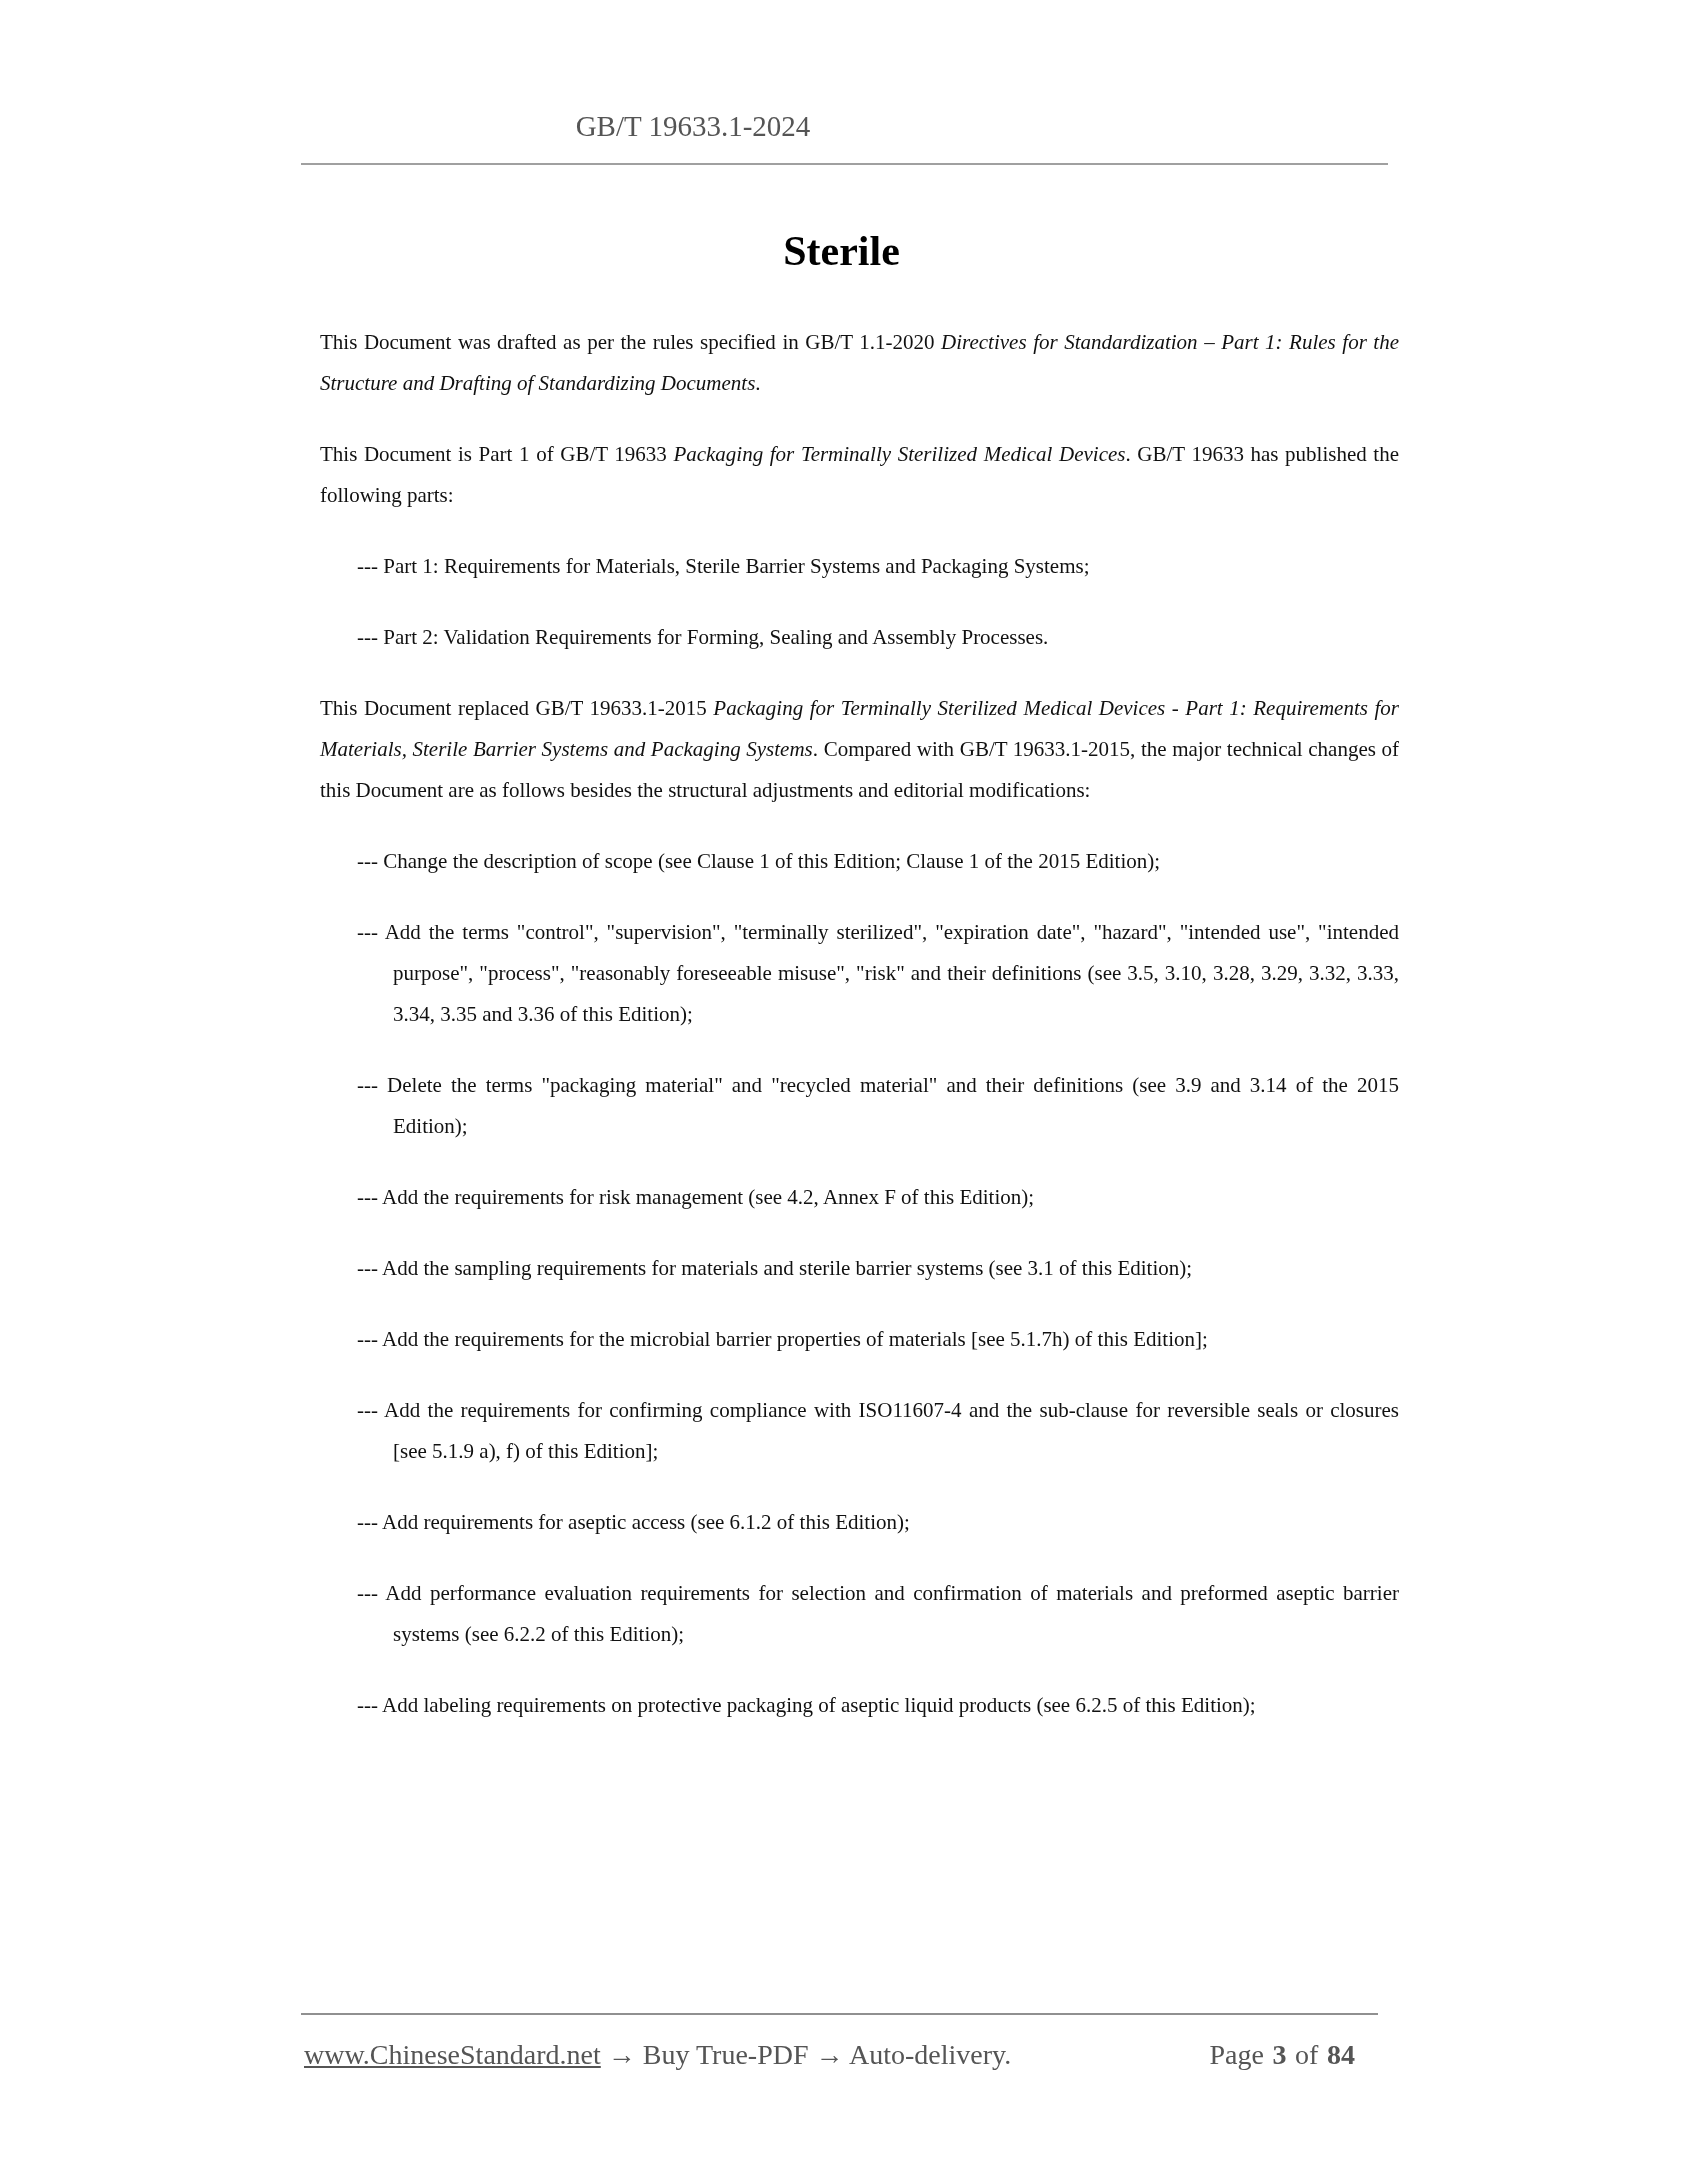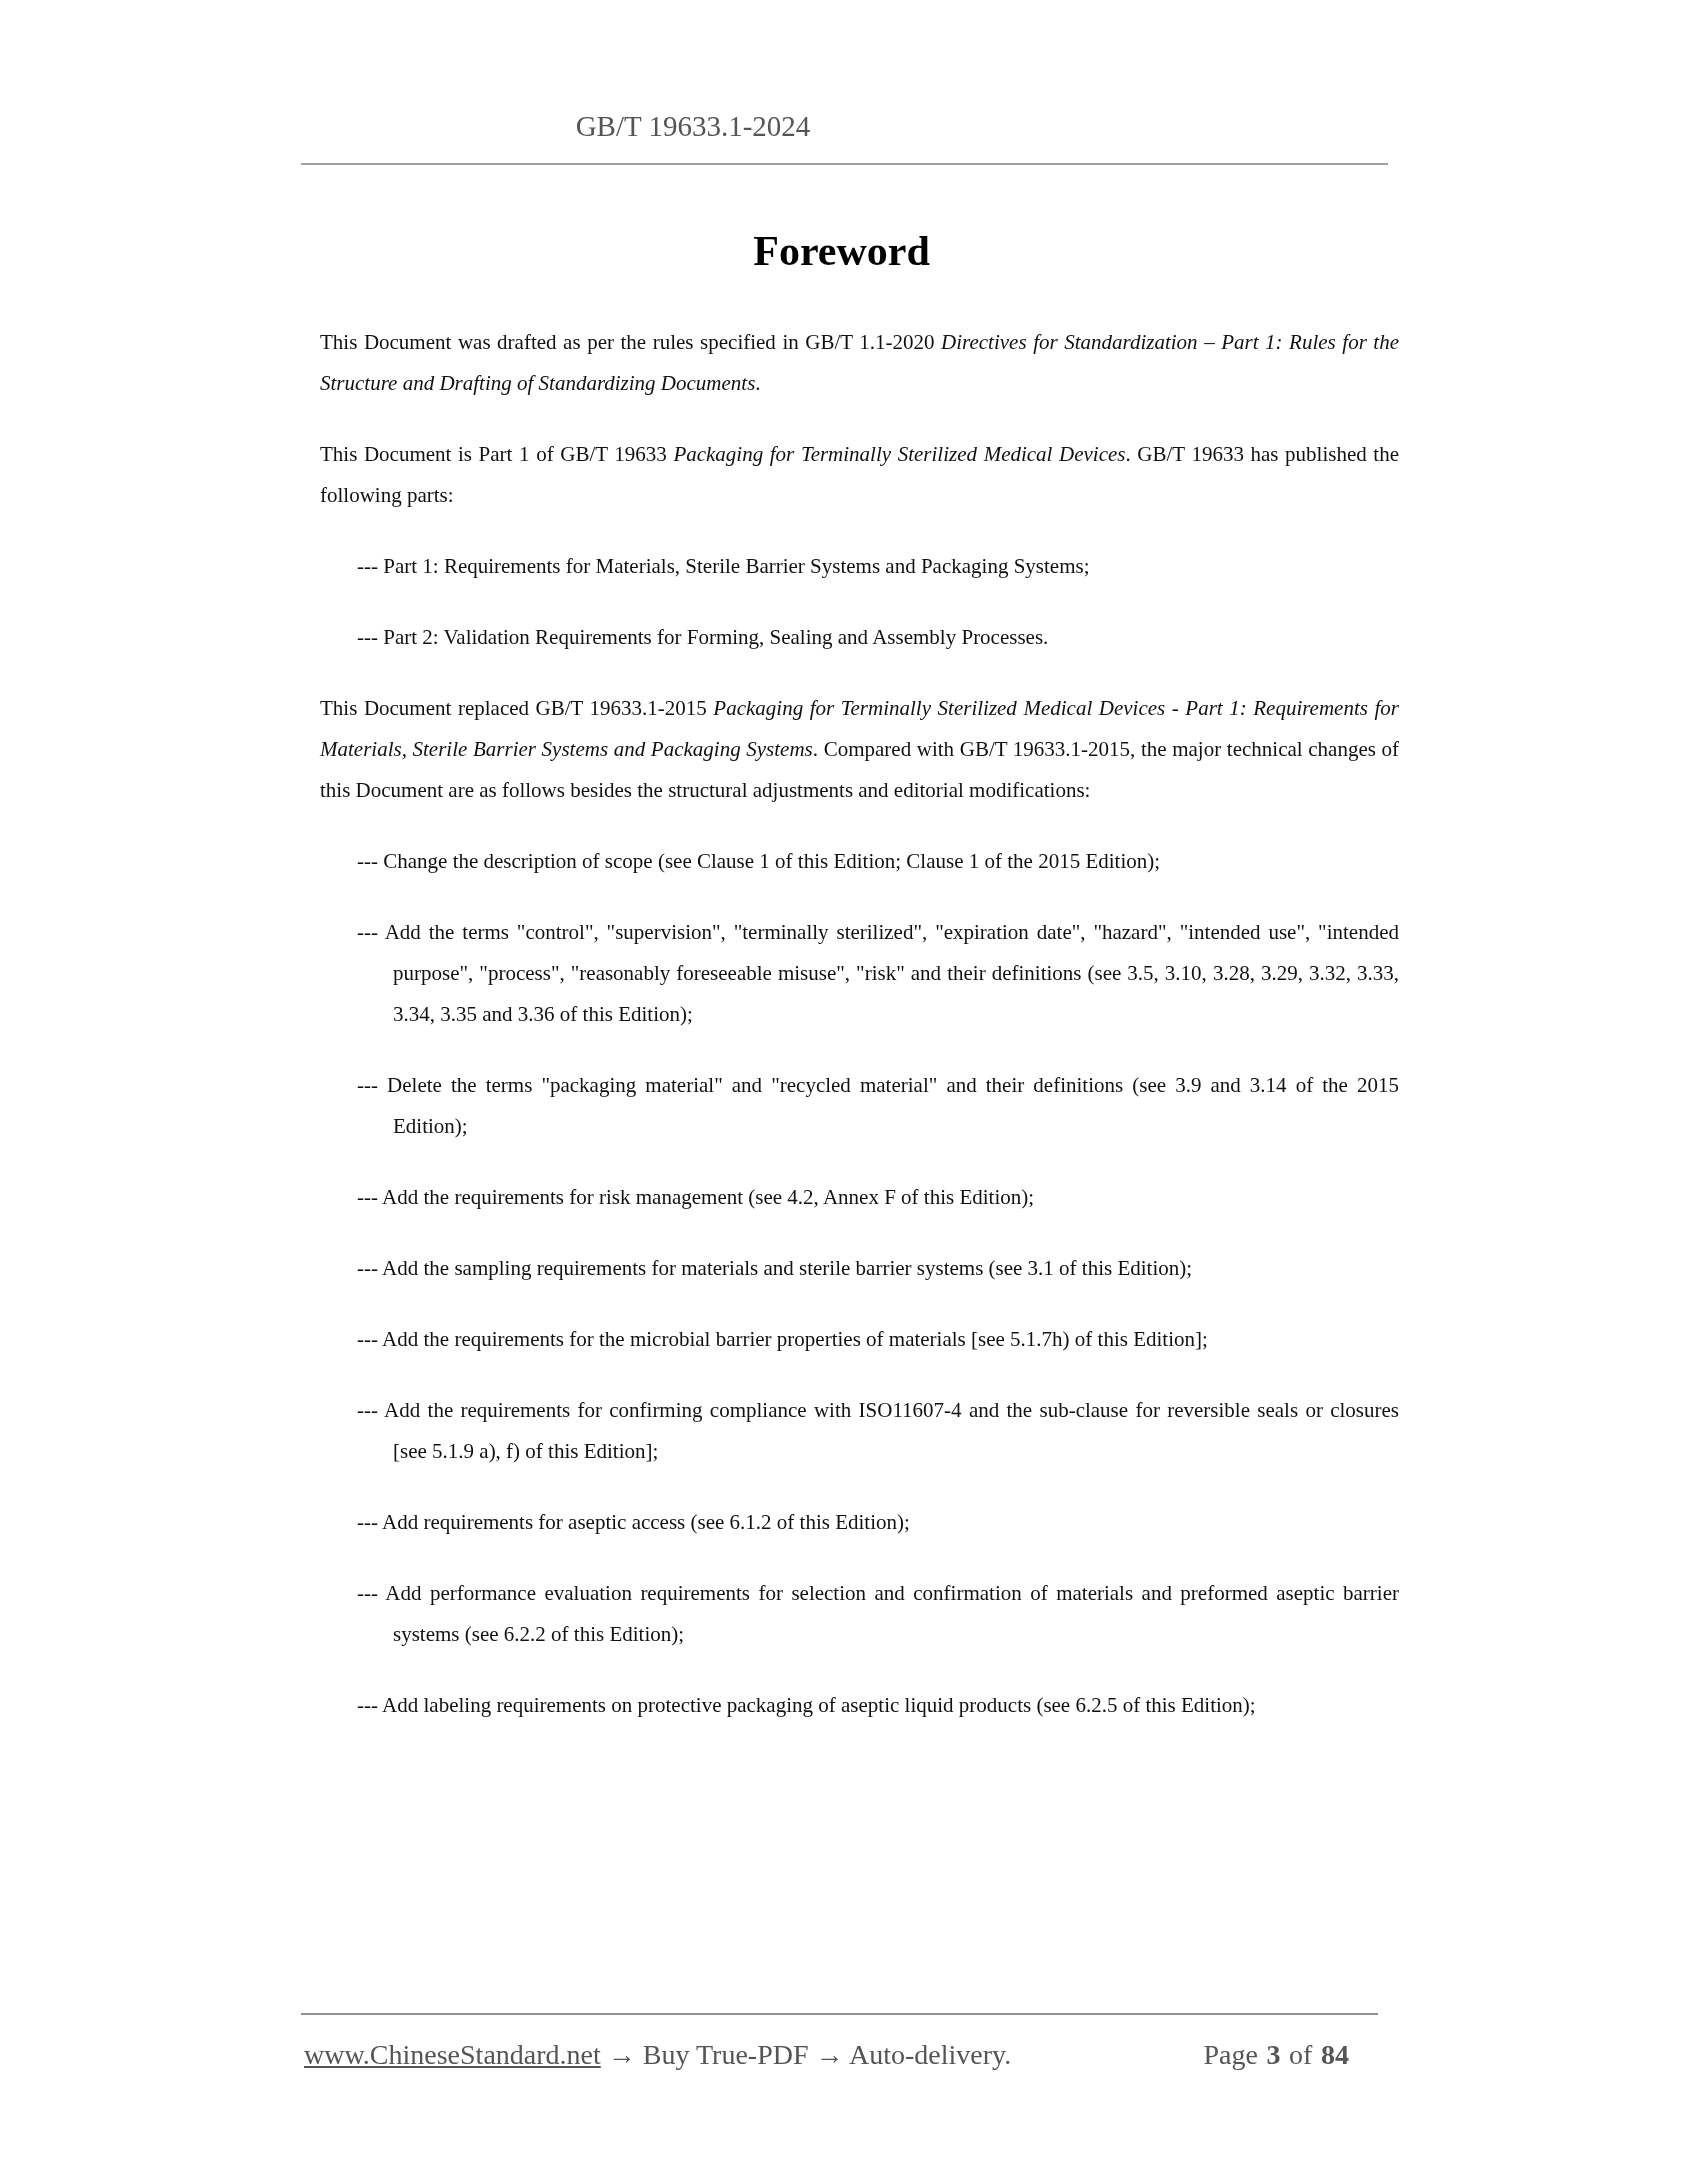--- a/index.html
+++ b/index.html
@@ -13,31 +13,31 @@
   .body { position:absolute; left:320px; width:1079px; top:322px; font-size:21px; line-height:41px; }
   .para { margin:0 0 30px 0; text-align:justify; }
   .para i { font-style:italic; }
   .list-item { margin:0 0 30px 37px; padding-left:36px; text-indent:-36px; text-align:justify; }
   .list-item.short { text-align:left; }
   .footer-rule { position:absolute; left:301px; width:1077px; top:2013px; height:1.7px; background:#909090; }
   .footer { position:absolute; left:304px; width:1062px; top:2037px; height:35px;
             font-size:28px; line-height:35px; color:#555; }
   .footer-left { position:absolute; left:0; top:0; white-space:nowrap;text-align:center; }
   .footer-link { color:#555; text-decoration:underline; }
-  .footer-right { position:absolute; right:17px; top:0; white-space:nowrap; }
+  .footer-right { position:absolute; right:11px; top:0; white-space:nowrap; }
   .footer-right b { font-weight:bold; }
   .sp { display:inline-block; width:8.6px; }
 </style>
 </head>
 <body>
 
 <div class="page-header">GB/T 19633.1-2024</div>
 <div class="header-rule"></div>
 
-<div class="title">Foreword</div>
+<div class="title">Sterile</div>
 
 <div class="body">
   <p class="para"><span>This Document was drafted as per the rules specified in GB/T 1.1-2020 </span><i>Directives for Standardization – Part 1: Rules for the Structure and Drafting of Standardizing Documents</i><span>.</span></p>
 
   <p class="para"><span>This Document is Part 1 of GB/T 19633 </span><i>Packaging for Terminally Sterilized Medical Devices</i><span>. GB/T 19633 has published the following parts:</span></p>
 
   <p class="list-item short">--- Part 1: Requirements for Materials, Sterile Barrier Systems and Packaging Systems;</p>
   <p class="list-item short">--- Part 2: Validation Requirements for Forming, Sealing and Assembly Processes.</p>
 
   <p class="para"><span>This Document replaced GB/T 19633.1-2015 </span><i>Packaging for Terminally Sterilized Medical Devices - Part 1: Requirements for Materials, Sterile Barrier Systems and Packaging Systems</i><span>. Compared with GB/T 19633.1-2015, the major technical changes of this Document are as follows besides the structural adjustments and editorial modifications:</span></p>

